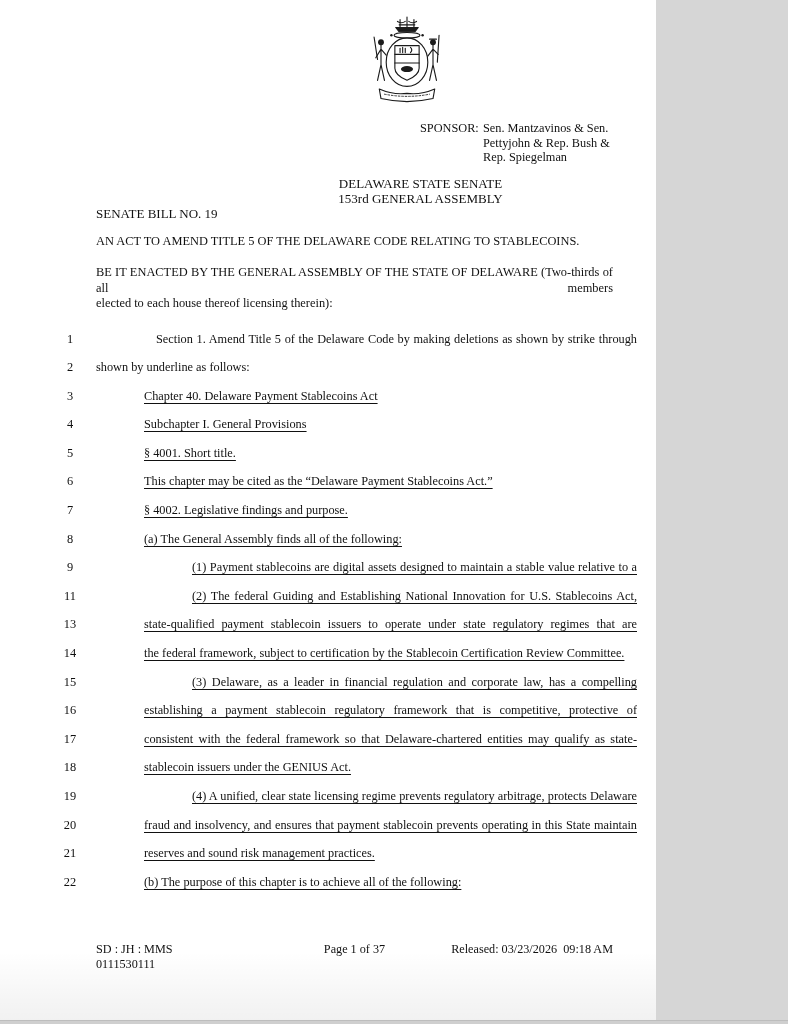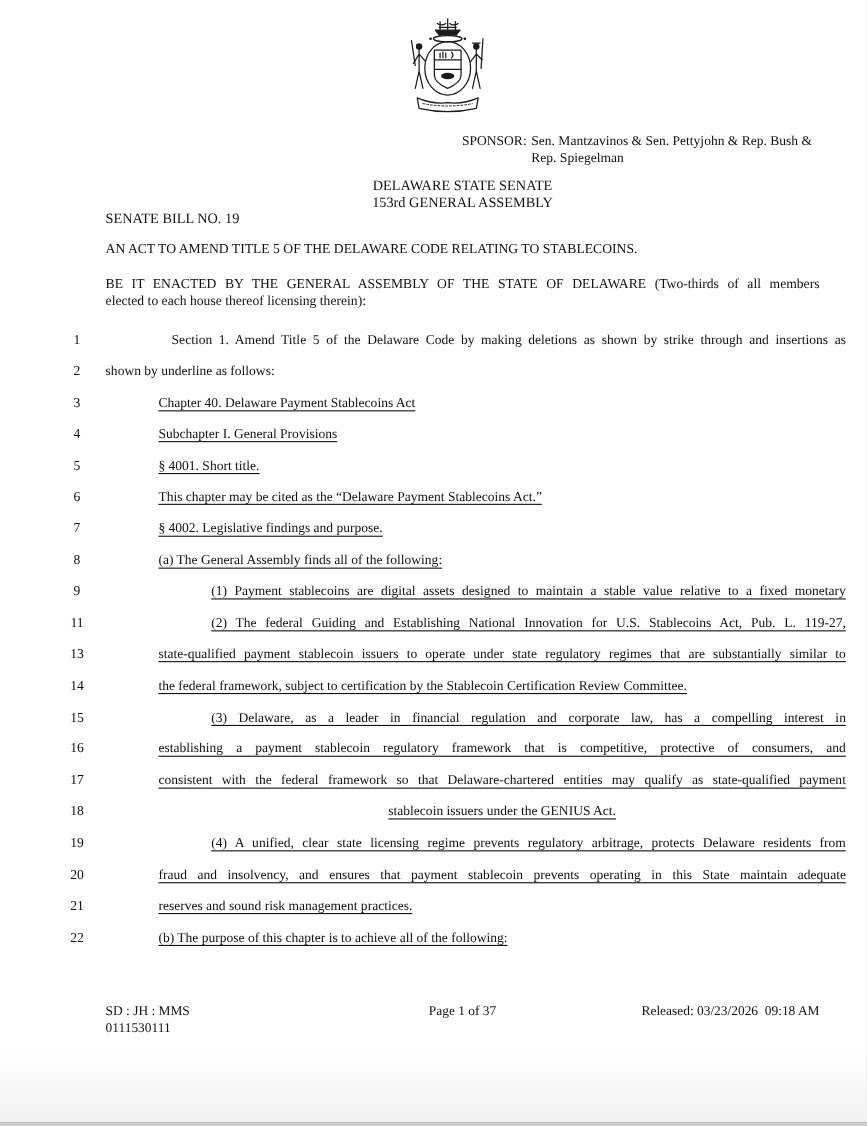--- a/index.html
+++ b/index.html
@@ -4,21 +4,21 @@
 <style>
   * { margin: 0; padding: 0; box-sizing: border-box; }
   html, body { width: 788px; }
   body {
     background: #d6d6d6;
     font-family: "Liberation Serif", "DejaVu Serif", serif;
     color: #111;
   }
   .page {
     position: relative;
-    width: 788px;
+    width: 656px;
     height: 1020px;
     background: #ffffff;
     overflow: hidden;
   }
   .page-bottom-shade {
     position: absolute;
     bottom: 0; left: 0; right: 0;
     height: 68px;
     background: linear-gradient(to bottom, rgba(0,0,0,0) 0%, rgba(0,0,0,0.055) 100%);
     pointer-events: none;
@@ -247,21 +247,21 @@
       <div class="line-row">
         <span class="line-num">16</span>
         <div class="line-text u j" style="padding-left: 48px;">establishing a payment stablecoin regulatory framework that is competitive, protective of consumers, and</div>
       </div>
       <div class="line-row">
         <span class="line-num">17</span>
         <div class="line-text u j" style="padding-left: 48px;">consistent with the federal framework so that Delaware-chartered entities may qualify as state-qualified payment</div>
       </div>
       <div class="line-row">
         <span class="line-num">18</span>
-        <div class="line-text u" style="padding-left: 48px; text-align: center;">stablecoin issuers under the GENIUS Act.</div>
+        <div class="line-text u" style="padding-left: 48px;">stablecoin issuers under the GENIUS Act.</div>
       </div>
       <div class="line-row">
         <span class="line-num">19</span>
         <div class="line-text u j" style="padding-left: 96px; font-family: Liberation Serif, serif;">(4) A unified, clear state licensing regime prevents regulatory arbitrage, protects Delaware residents from</div>
       </div>
       <div class="line-row">
         <span class="line-num">20</span>
         <div class="line-text u j" style="padding-left: 48px;">fraud and insolvency, and ensures that payment stablecoin prevents operating in this State maintain adequate</div>
       </div>
       <div class="line-row">

